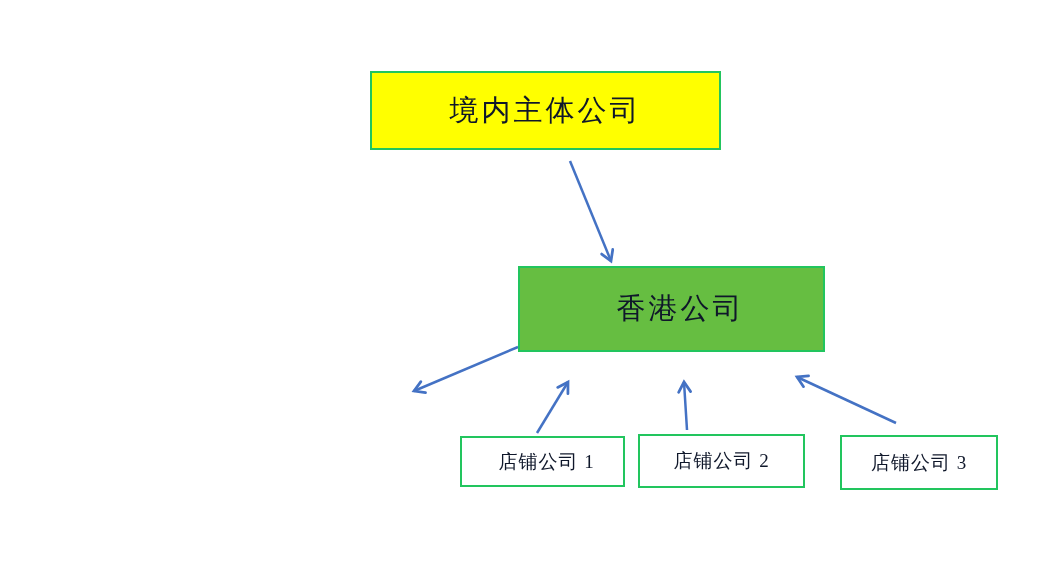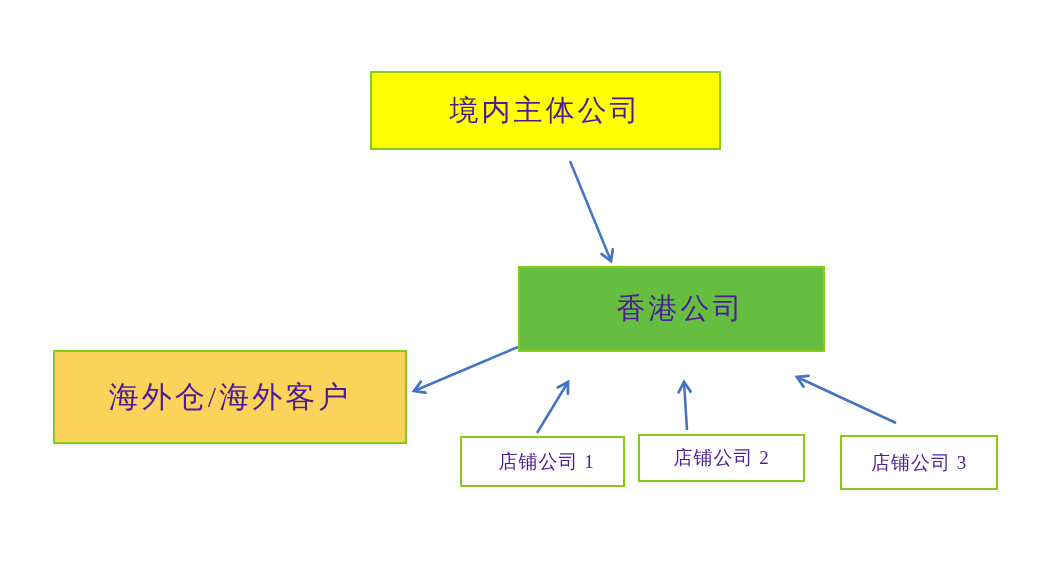--- a/index.html
+++ b/index.html
@@ -26,23 +26,23 @@
   .arrows line {
     stroke: #4472C4;
     stroke-width: 2.5;
     fill: none;
   }
   .node {
     position: absolute;
     display: flex;
     align-items: center;
     justify-content: center;
-    border: 2px solid #84cc16;
+    border: 2px solid #22c55e;
     box-sizing: border-box;
-    color: #4c1d95;
+    color: #0f172a;
     text-align: center;
   }
   .node-large {
     font-size: 29px;
     letter-spacing: 3px;
   }
   .node-small {
     font-size: 19px;
     letter-spacing: 1px;
   }
@@ -66,29 +66,26 @@
   </svg>
 
   <div class="node node-large" style="left: 370px; top: 71px; width: 351px; height: 79px; background-color: rgb(255, 255, 0);">
     <span>境内主体公司</span>
   </div>
 
   <div class="node node-large" style="left: 518px; top: 266px; width: 307px; height: 86px; background-color: rgb(102, 190, 65); padding-left: 18px;">
     <span>香港公司</span>
   </div>
 
-  <div class="node node-large" style="left: 53px; top: 350px; width: 354px; height: 94px; font-size: 30px; background-color: rgb(251, 211, 91);">
-    <span>海外仓/海外客户</span>
-  </div>
 
   <div class="node node-small" style="left: 460px; top: 436px; width: 165px; height: 51px; background-color: rgb(255, 255, 255); padding-left: 8px;">
     <span>店铺公司 1</span>
   </div>
 
-  <div class="node node-small" style="left: 638px; top: 434px; width: 167px; height: 48px; background-color: rgb(255, 255, 255);">
+  <div class="node node-small" style="left: 638px; top: 434px; width: 167px; height: 54px; background-color: rgb(255, 255, 255);">
     <span>店铺公司 2</span>
   </div>
 
   <div class="node node-small" style="left: 840px; top: 435px; width: 158px; height: 55px; background-color: rgb(255, 255, 255);">
     <span>店铺公司 3</span>
   </div>
 
 </div>
 
 </body></html>

